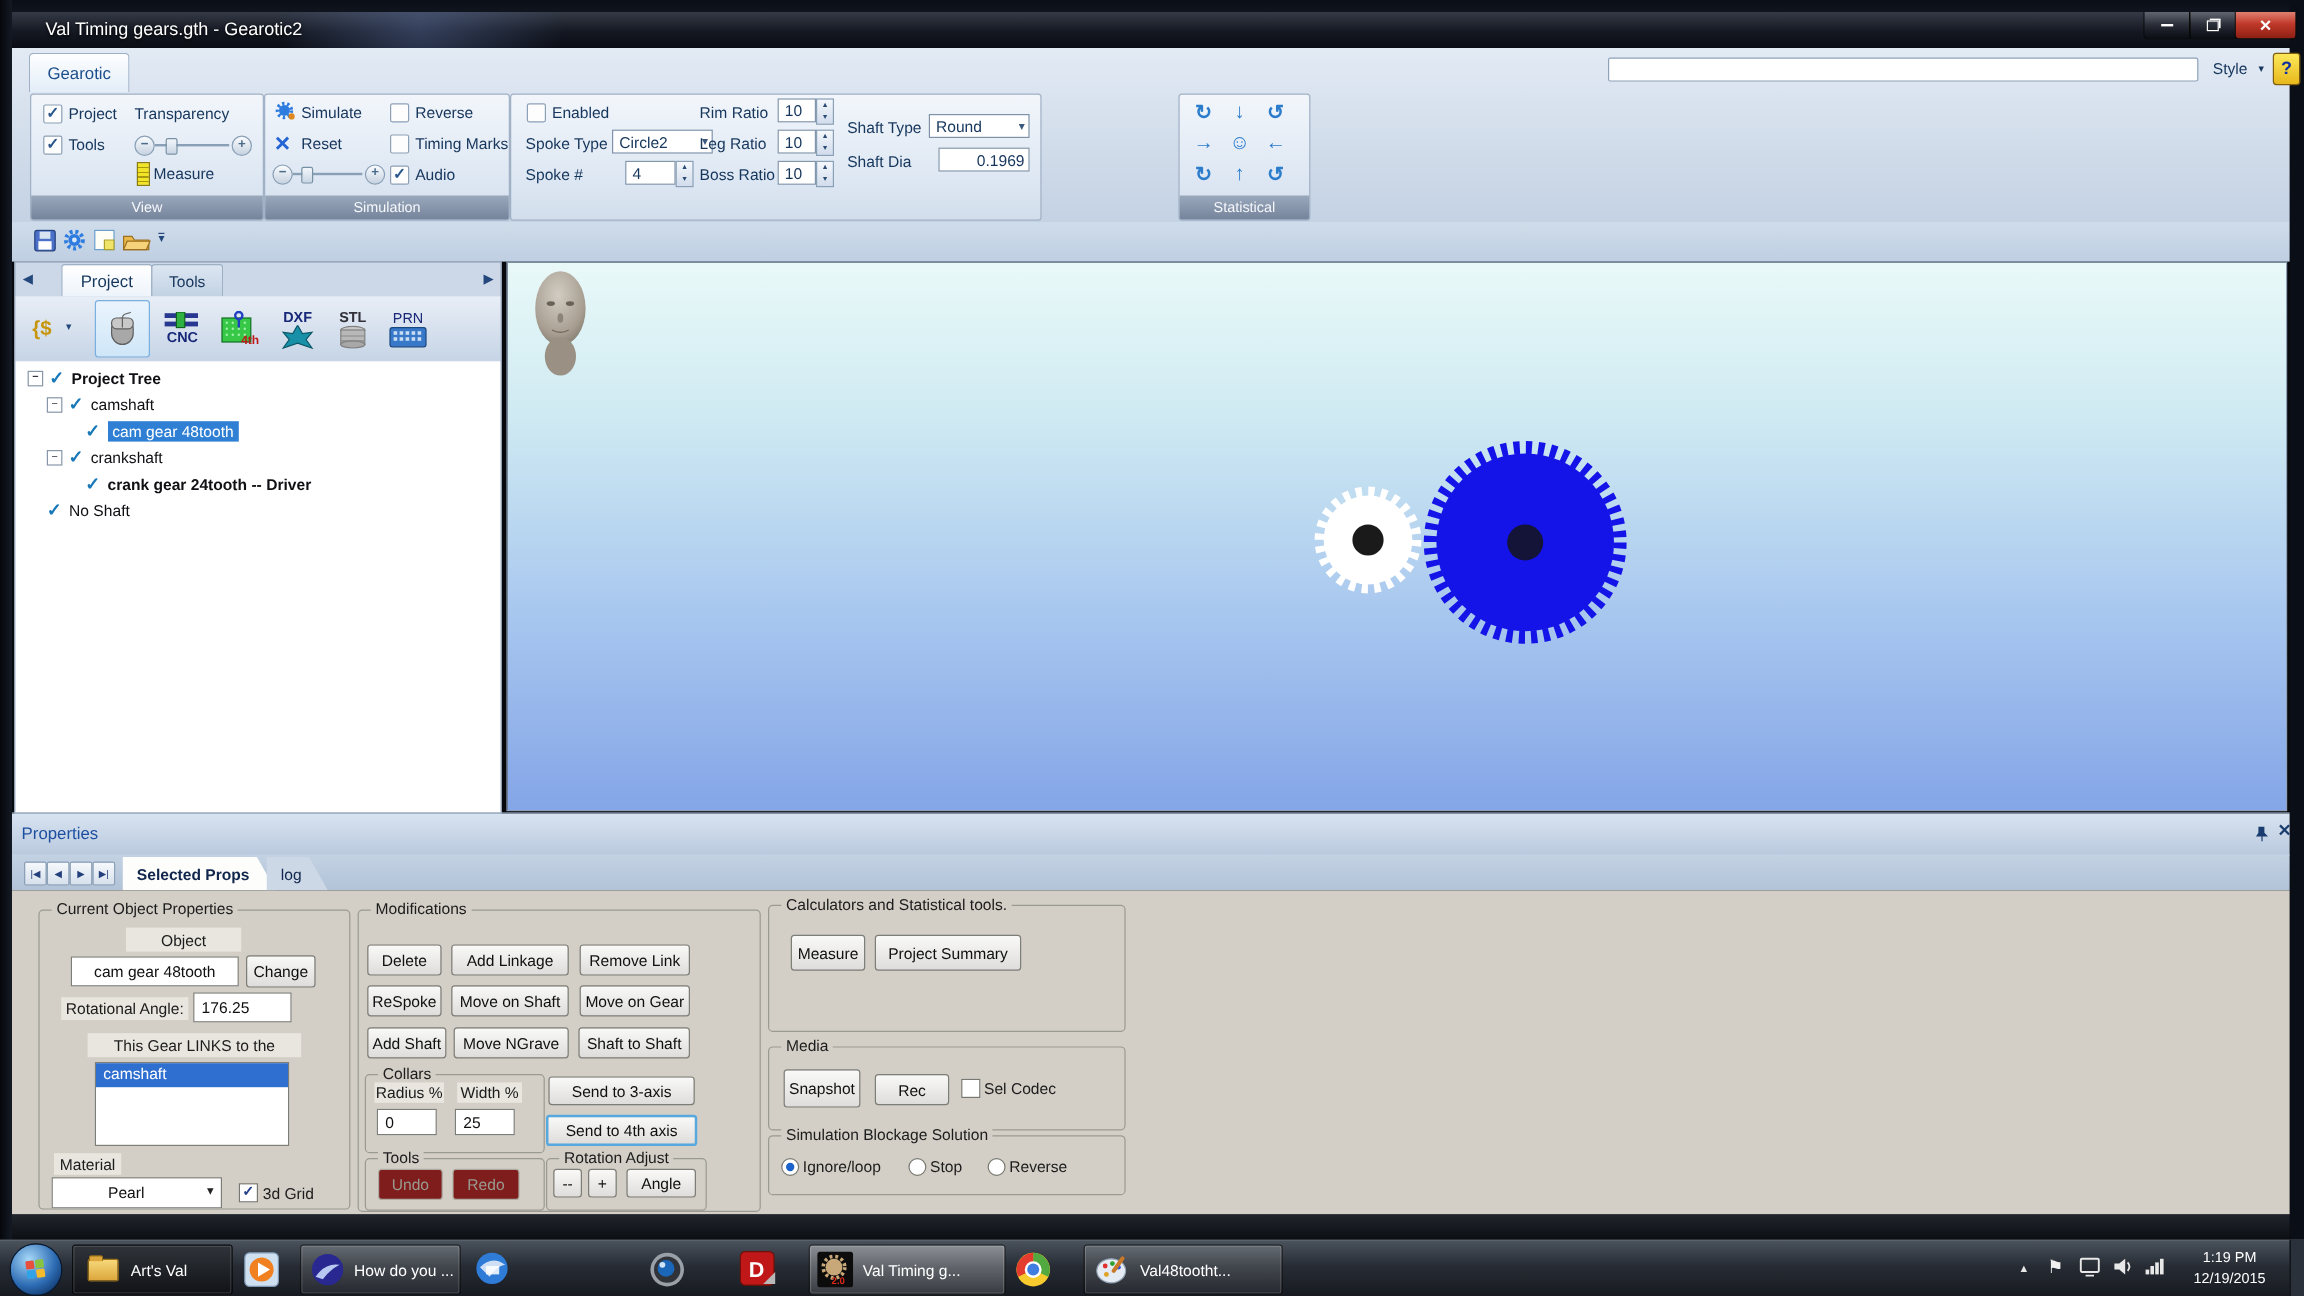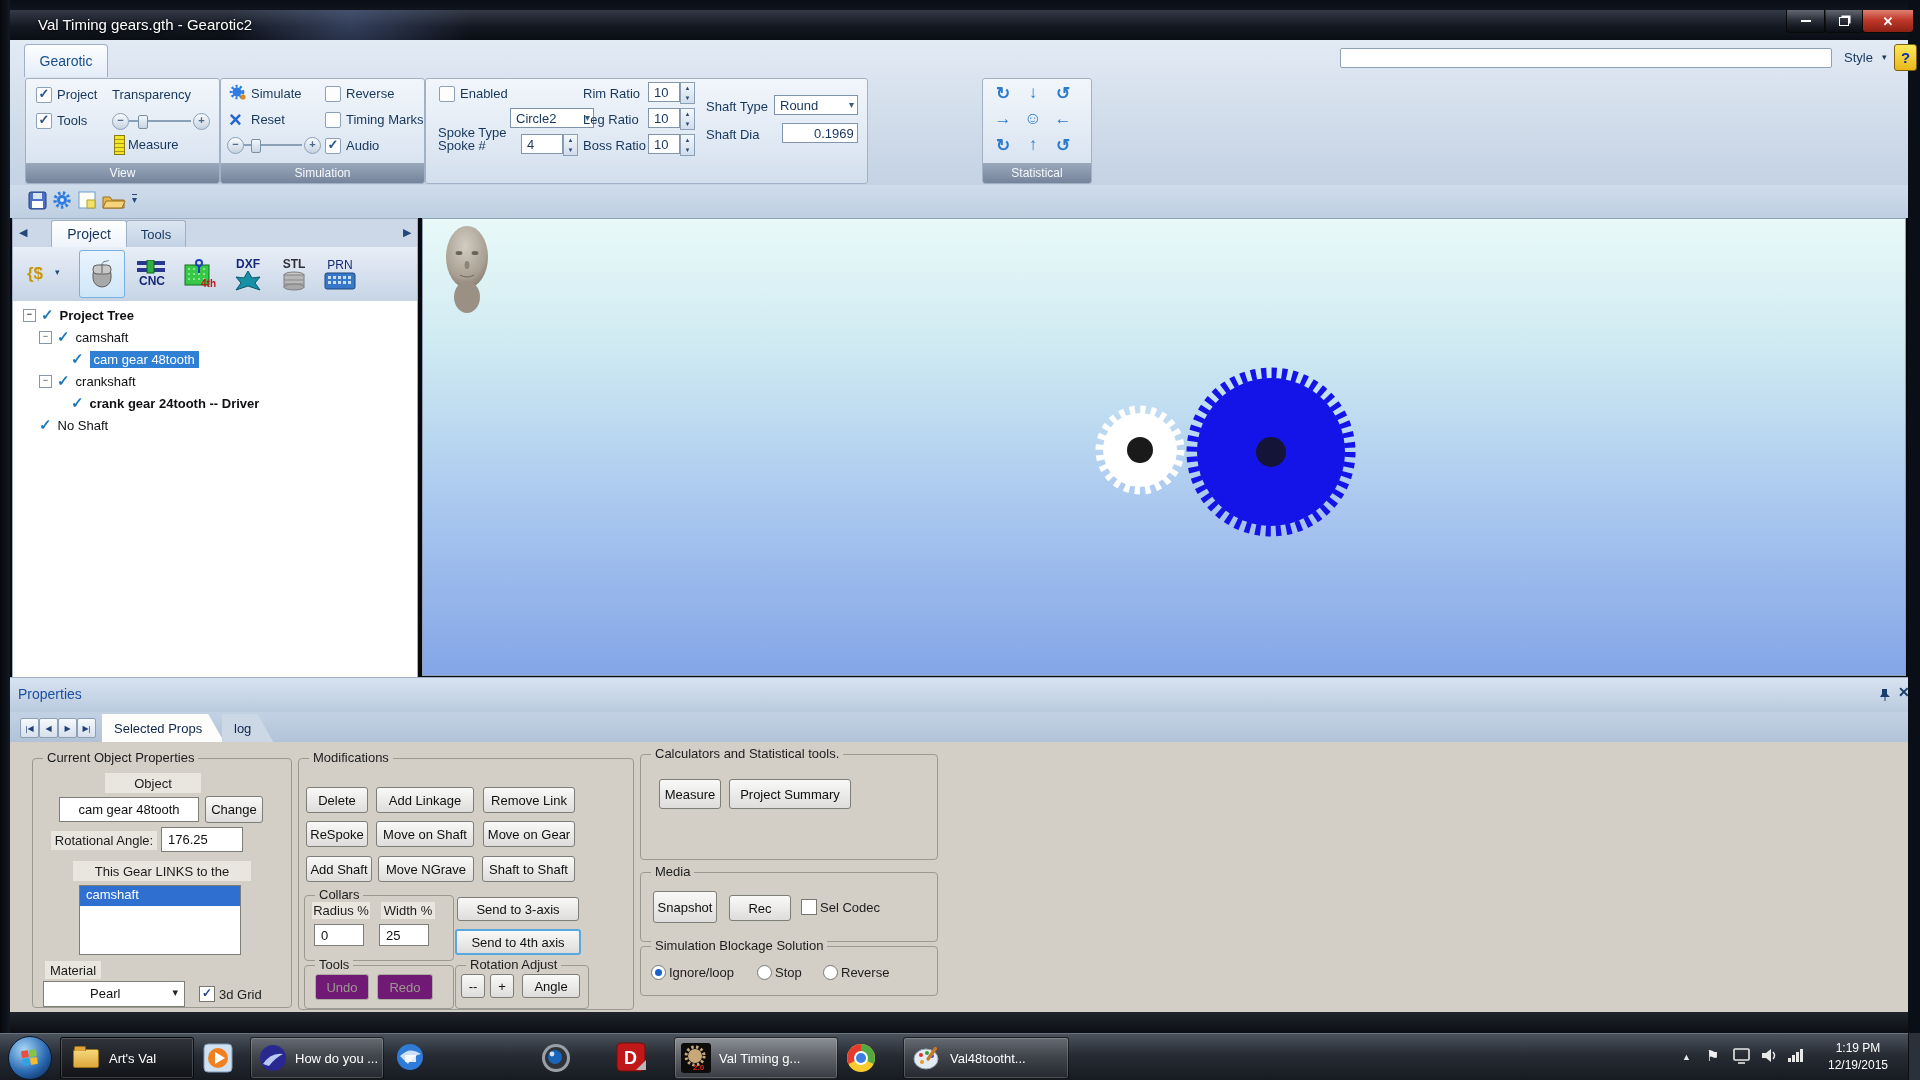--- a/index.html
+++ b/index.html
@@ -107,35 +107,35 @@
   .props-head{left:10px;top:677px;width:1898px;height:35px;
     background:linear-gradient(#d8e3f1,#b9c9dd);border-top:1px solid #9fb0c4;}
   .props-title{left:8px;top:8px;font-size:14px;color:#1d4fa0;}
   .props-tabs{left:10px;top:712px;width:1898px;height:30px;background:linear-gradient(#c3d2e3,#b2c3d8);}
   .navbtn{position:absolute;top:6px;width:17px;height:18px;border:1px solid #8ca0b6;border-radius:2px;
     background:linear-gradient(#f6f9fc,#d6e0ec);color:#24407c;font-size:8px;
     display:flex;align-items:center;justify-content:center;}
   .stab{position:absolute;top:2px;height:28px;display:flex;align-items:center;
     padding:0 22px 0 12px;font-size:13px;color:#10264c;
     clip-path:polygon(0 0,calc(100% - 16px) 0,100% 100%,0 100%);}
-  .stab.active{background:#fdfdfc;font-weight:normal;}
+  .stab.active{background:#fdfdfc;font-weight:bold;}
   .stab.idle{background:#ccd8e6;}
   .props-body{left:10px;top:742px;width:1898px;height:270px;background:#d3cfc7;}
   .grp{position:absolute;border:1px solid #9a9a90;border-radius:4px;}
   .grp-title{position:absolute;top:-9px;left:10px;background:#d3cfc7;padding:0 4px;
     font-size:13px;color:#1c1c1c;white-space:nowrap;}
   .lite{position:absolute;background:#e9e6df;font-size:13px;color:#1c1c1c;
     display:flex;align-items:center;justify-content:center;}
   .field{position:absolute;background:#fff;border:1px solid #7e7e78;font-size:13px;color:#101010;
     display:flex;align-items:center;box-sizing:border-box;padding-left:6px;}
   .field.center{justify-content:center;padding-left:0;}
   .gbtn{position:absolute;background:linear-gradient(#f9f9f8,#dedddb);border:1px solid #7e7e78;
     border-radius:3px;font-size:13px;color:#101010;display:flex;align-items:center;justify-content:center;
     box-sizing:border-box;}
-  .gbtn.disabled{color:#9b998f;border-color:#aeaca2;background:#701a75;}
+  .gbtn.disabled{color:#9b998f;border-color:#aeaca2;background:#7f1d1d;}
   .gbtn.focus4{border:2px solid #58a8e0;}
   .listbox{position:absolute;background:#fff;border:1px solid #7e7e78;}
   .li-sel{height:19px;background:#2f6fd0;color:#fff;font-size:13px;padding:1px 0 0 6px;}
   .pcombo{position:absolute;background:#fff;border:1px solid #7e7e78;font-size:13px;color:#101010;
     box-sizing:border-box;padding:4px 0 0 6px;}
   .pcombo::after{content:"\25BE";position:absolute;right:6px;top:4px;color:#222;font-size:11px;}
   .pcb{position:absolute;width:14px;height:14px;background:#fff;border:1px solid #787870;
     font-size:12px;font-weight:bold;color:#24408c;line-height:12px;text-align:center;}
   .pcb.checked::after{content:"\2713";}
   .radio{position:absolute;width:13px;height:13px;border-radius:50%;border:1px solid #787870;background:#fff;}
@@ -239,21 +239,21 @@
         <div class="cb" style="left:104px;top:33px;"></div>
         <div class="rlbl" style="left:125px;top:33px;">Timing Marks</div>
         <div class="cb checked" style="left:104px;top:59px;"></div>
         <div class="rlbl" style="left:125px;top:59px;">Audio</div>
         <div class="rg-band">Simulation</div>
       </div>
 
       <div class="rg" style="left:415px;width:441px;">
         <div class="cb" style="left:13px;top:7px;"></div>
         <div class="rlbl" style="left:34px;top:7px;">Enabled</div>
-        <div class="rlbl" style="left:12px;top:46px;">Spoke Type</div>
+        <div class="rlbl" style="left:12px;top:33px;">Spoke Type</div>
         <div class="combo" style="left:84px;top:29px;width:84px;">Circle2</div>
         <div class="rlbl" style="left:12px;top:59px;">Spoke #</div>
         <div class="numbox" style="left:95px;top:55px;width:42px;">4</div>
         <div class="spin" style="left:137px;top:55px;"></div>
 
         <div class="rlbl" style="left:157px;top:7px;">Rim Ratio</div>
         <div class="numbox" style="left:222px;top:3px;width:32px;">10</div>
         <div class="spin" style="left:254px;top:3px;"></div>
         <div class="rlbl" style="left:157px;top:33px;">Leg Ratio</div>
         <div class="numbox" style="left:222px;top:29px;width:32px;">10</div>

